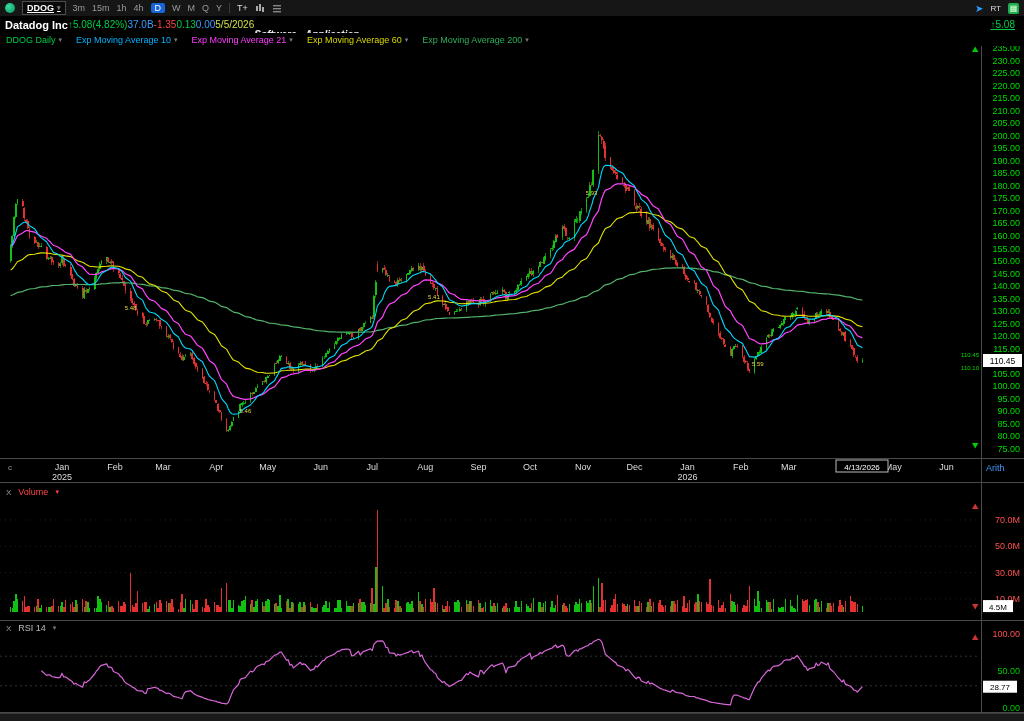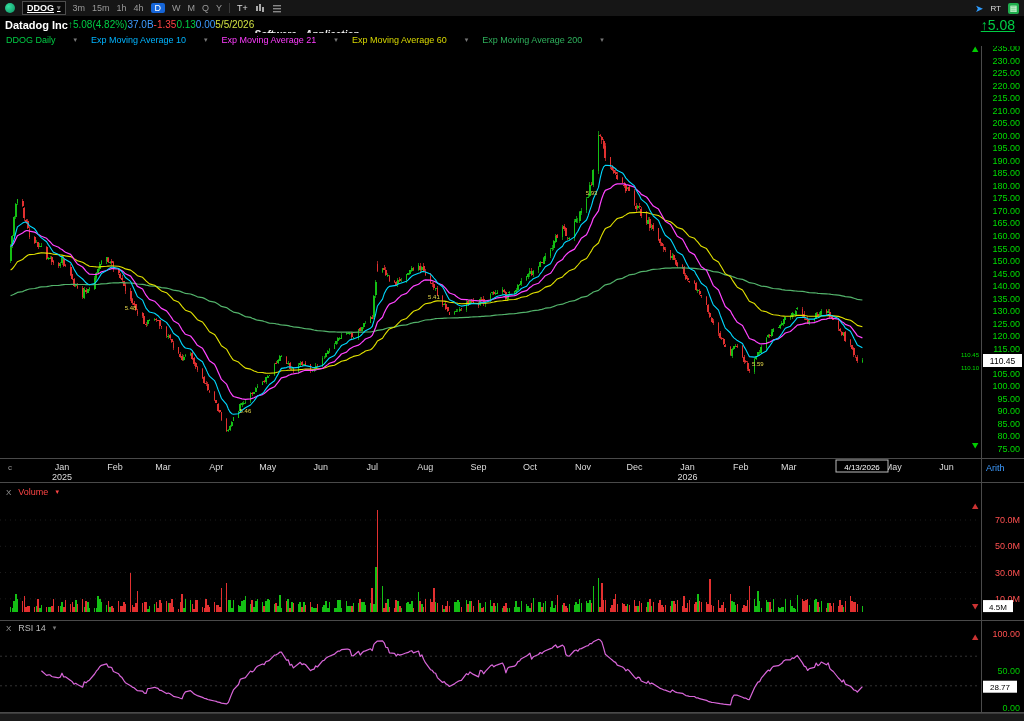--- a/index.html
+++ b/index.html
@@ -22,25 +22,25 @@
   .send-icon{color:#2f9dff;font-size:10px;}
   .rt{color:#ddd;font-size:8px;}
   .green-app{width:11px;height:11px;background:#1fae4d;border-radius:2px;color:#eaffea;
              font-size:8px;display:flex;align-items:center;justify-content:center;}
   
   .symbar{position:absolute;top:16px;left:0;right:0;height:17px;display:flex;align-items:center;
           padding:0 5px;font-size:10px;z-index:5;white-space:nowrap;background:#000;}
   .company{color:#fff;font-weight:bold;font-size:11px;}
   .green{color:#00cc44;} .red{color:#ff4444;} .blue{color:#3d9bff;} .yellow{color:#d0e040;}
   .sector{color:#eee;font-weight:bold;font-style:italic;margin-top:19px;}
-  .axis-change{margin-left:auto;color:#00cc44;font-size:14px;padding-right:4px;text-decoration:underline;}
+  .axis-change{margin-left:auto;color:#00cc44;font-size:10px;padding-right:4px;text-decoration:underline;}
   
   .legend{position:absolute;top:33px;left:0;right:0;height:13px;display:flex;align-items:center;
           padding:0 6px;font-size:9px;z-index:5;white-space:nowrap;background:#000;}
-  .leg{display:flex;align-items:center;gap:18px;margin-right:14px;}
+  .leg{display:flex;align-items:center;gap:3px;margin-right:14px;}
   
   .panel-header{position:absolute;display:flex;align-items:center;gap:7px;font-size:9px;z-index:5;}
   #vol-header{top:487px;left:6px;}
   #rsi-header{top:623px;left:6px;}
   .close-x{color:#999;font-size:8px;}
   .vol-title{color:#ff4545;}
   .rsi-title{color:#bbb;}
   
   #chart-layer{position:absolute;top:0;left:0;width:1024px;height:721px;z-index:1;}
   svg text{font-family:"Liberation Sans",sans-serif;}

